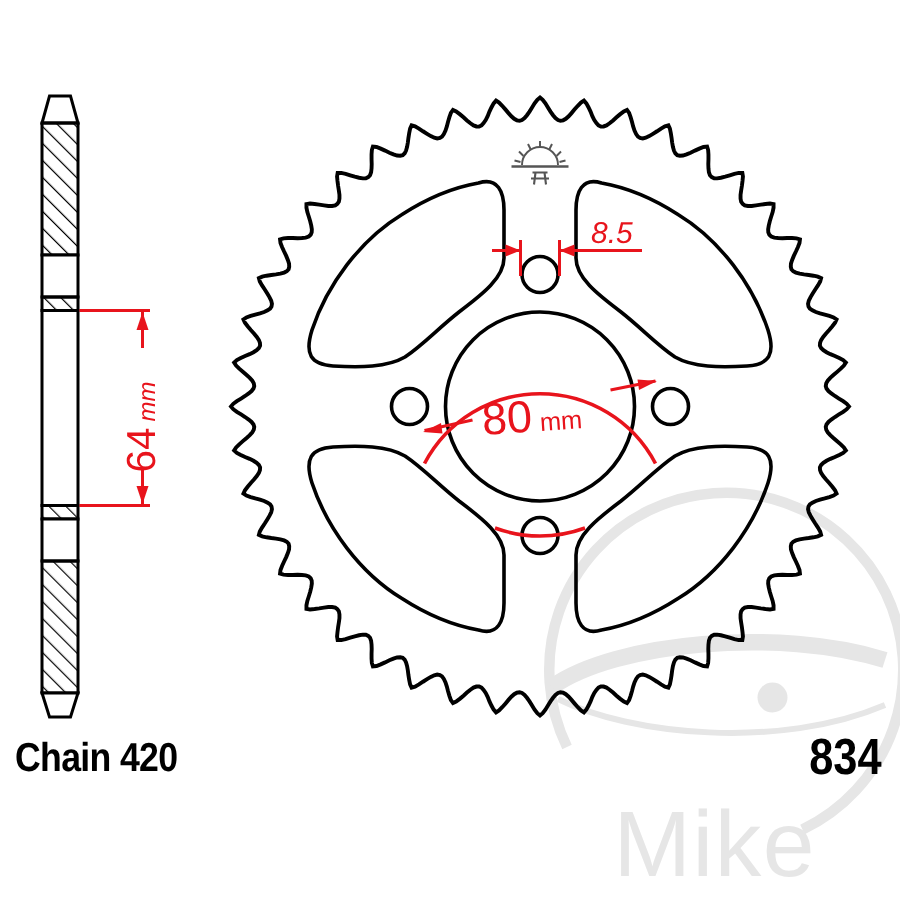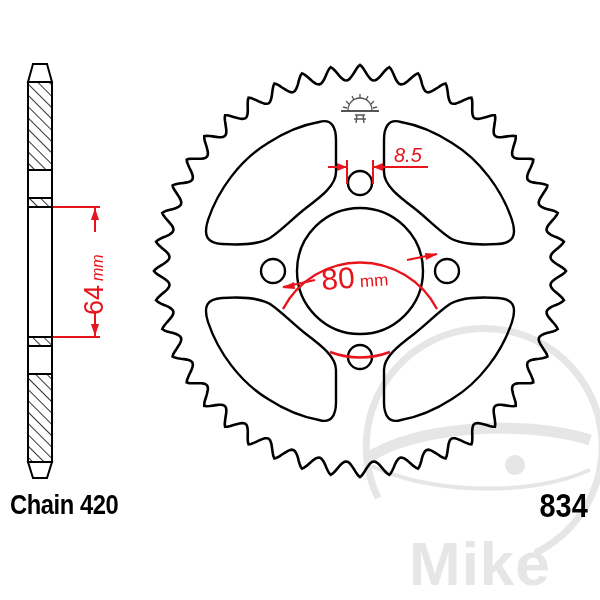--- a/index.html
+++ b/index.html
@@ -1,20 +1,20 @@
 <!DOCTYPE html>
 <html><head>
   <meta charset="utf-8">
   <style>
     html, body { margin: 0; padding: 0; background: #ffffff; }
     body { width: 600px; height: 600px; position: relative; overflow: hidden; font-family: "Liberation Sans", sans-serif; }
     #canvas { position: absolute; left: 0; top: 0; width: 600px; height: 600px; }
     .lbl-chain { position: absolute; left: 10px; top: 490px; font-family: "Liberation Sans", sans-serif; font-weight: bold; font-size: 27px; color: #000; letter-spacing: -0.5px; transform: scaleX(0.88); transform-origin: left top; }
     .lbl-part { position: absolute; right: 12px; top: 486px; font-family: "Liberation Sans", sans-serif; font-weight: bold; font-size: 34px; color: #000; transform: scaleX(0.85); transform-origin: right top; }
-    .wm-text { position: absolute; left: 409px; top: 528px; font-family: "Liberation Sans", sans-serif; font-weight: bold; font-size: 62px; color: #e6e6e6; letter-spacing: 1px; }
+    .wm-text { position: absolute; left: 409px; top: 528px; font-family: "Liberation Sans", sans-serif; font-weight: normal; font-size: 62px; color: #e6e6e6; letter-spacing: 1px; }
   </style>
 </head>
 <body>
 
 <svg id="canvas" viewBox="0 0 600 600" xmlns="http://www.w3.org/2000/svg">
   <defs>
     <pattern id="hatch" patternUnits="userSpaceOnUse" width="8" height="8" patternTransform="rotate(-45)">
       <line x1="0" y1="0" x2="0" y2="8" stroke="#000" stroke-width="1.6"></line>
     </pattern>
   </defs>

